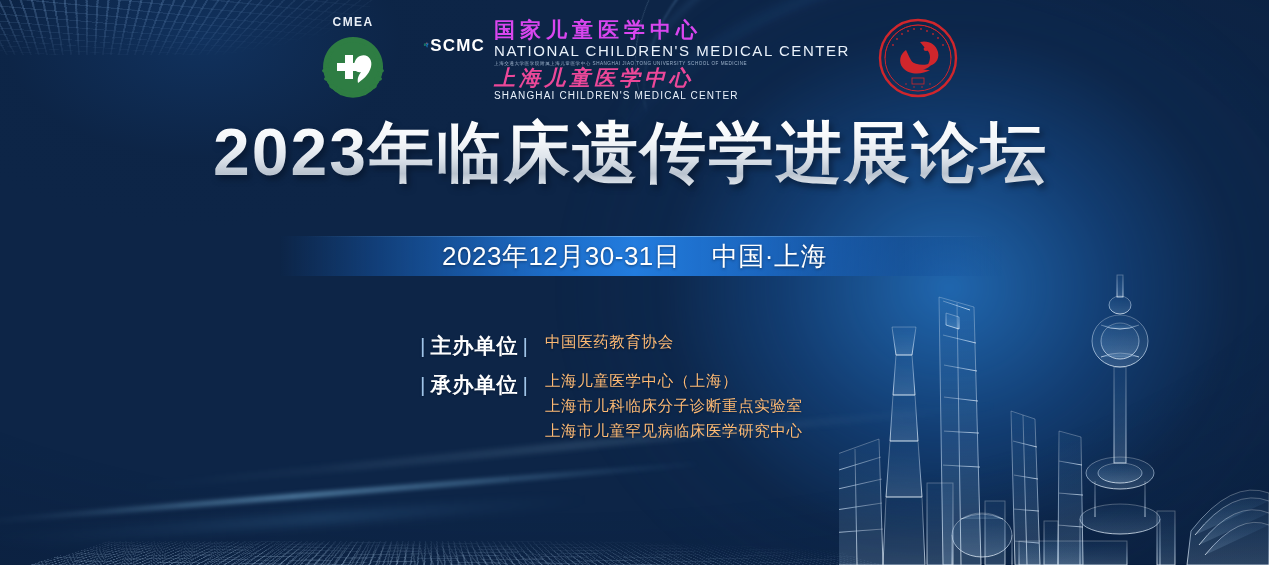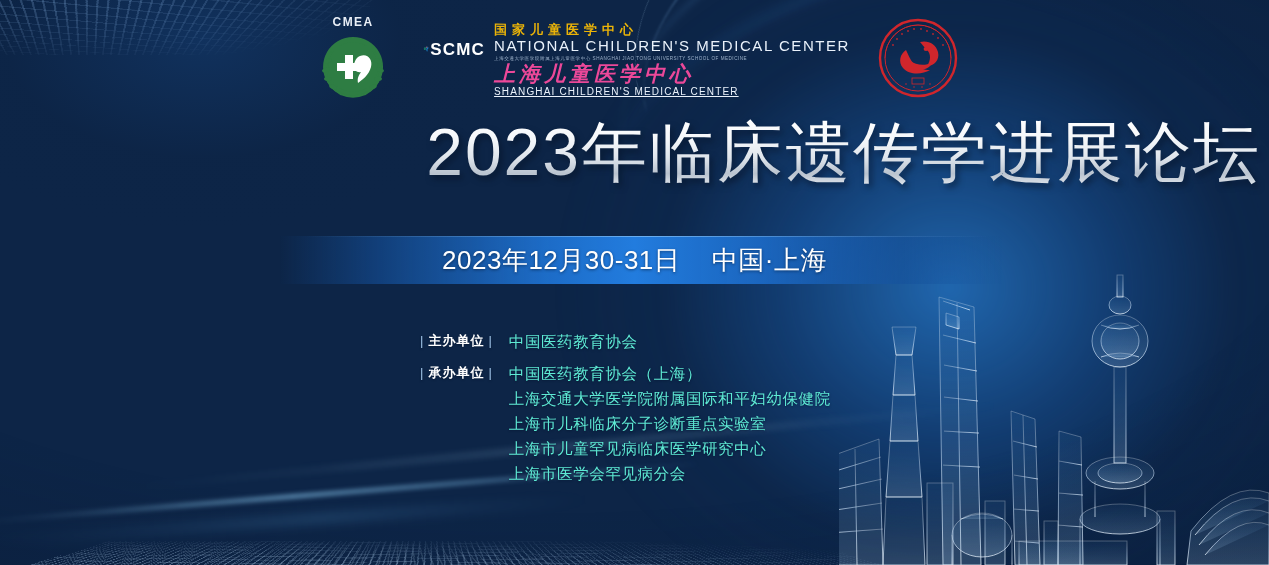--- a/index.html
+++ b/index.html
@@ -135,60 +135,60 @@
   }
 
   .logo-scmc{ gap:9px; align-items:flex-start; }
   .scmc-mark{ display:flex; flex-direction:row; align-items:center; width:62px; padding-top:4px; }
   .scmc-word{
     font-size:17px; font-weight:bold; color:#ffffff; letter-spacing:1.2px;
     margin-top:2px; line-height:1;
   }
   .scmc-names{ display:flex; flex-direction:column; gap:1px; padding-top:5px; }
   .cn-big{
-    font-size:13px; font-weight:bold; color:#eab308; letter-spacing:5px;
+    font-size:21px; font-weight:bold; color:#d946ef; letter-spacing:5px;
     line-height:1.05; white-space:nowrap;
   }
   .en-mid{
     font-size:15px; color:#eaf2fb; letter-spacing:1.55px;
     line-height:1.2; white-space:nowrap;
   }
   .en-tiny{
     font-size:4.6px; color:#b9cde4; letter-spacing:0.5px;
     line-height:1.25; white-space:nowrap; opacity:0.82;
   }
   .cn-script{
     font-family:"DejaVu Serif","Liberation Serif",serif;
     font-size:21px; font-weight:bold; color:#ec4899; letter-spacing:4px;
     line-height:1.05; white-space:nowrap; font-style:italic;
   }
   .en-bot{
     font-size:10px; color:#eaf2fb; letter-spacing:1.15px;
-    line-height:1.2; white-space:nowrap;text-decoration:underline;
+    line-height:1.2; white-space:nowrap;
   }
 
   .logo-seal{ width:84px; height:84px; }
 
   
   .title{
     position:absolute; top:116px; left:0; right:8px;
-    text-align:right;
-    font-size:66px; font-weight:normal;
+    text-align:center;
+    font-size:66px; font-weight:bold;
     letter-spacing:2px;
     line-height:1.12;
     white-space:nowrap;
     background:linear-gradient(180deg,#ffffff 0%,#f4f7fa 32%,#dfe5ec 56%,#b9c3cf 78%,#eef2f6 100%);
     -webkit-background-clip:text; background-clip:text;
     -webkit-text-fill-color:transparent; color:transparent;
     filter:drop-shadow(3px 4px 3px rgba(3,14,32,0.55));
   }
 
   
   .date-band{
-    position:absolute; top:236px; left:0; right:0; height:48px;
+    position:absolute; top:236px; left:0; right:0; height:40px;
     display:flex; align-items:center; justify-content:center;
     background:linear-gradient(90deg,
       rgba(18,62,120,0) 22%,
       rgba(22,86,166,0.55) 30%,
       rgba(30,112,206,0.95) 43%,
       rgba(34,124,222,1) 50%,
       rgba(28,106,198,0.92) 60%,
       rgba(20,80,156,0.5) 71%,
       rgba(16,58,116,0) 79%);
   }
@@ -204,32 +204,32 @@
   .date-text .sep{ display:inline-block; width:16px; }
 
   
   .orgs{
     position:absolute; top:332px; left:416px;
     color:#ffffff;
   }
   .org-row{ display:flex; align-items:flex-start; margin-bottom:11px; }
   .org-row:last-child{ margin-bottom:0; }
   .org-label{
-    font-size:13px; font-weight:bold; color:#ffffff;
+    font-size:21px; font-weight:bold; color:#ffffff;
     letter-spacing:1px; white-space:nowrap;
     flex:0 0 auto; margin-right:12px;
     text-shadow:0 1px 2px rgba(4,18,40,0.5);
   }
   .org-label .bar{
     display:inline-block; color:#9fc4e8; font-weight:normal;
     padding:0 4px;
   }
   .org-values{ display:flex; flex-direction:column; gap:4px; }
   .org-value{
-    font-size:15.5px; color:#5eead4; letter-spacing:0.6px;
+    font-size:15.5px; color:#fdba74; letter-spacing:0.6px;
     line-height:1.35; white-space:nowrap;
     text-shadow:0 1px 2px rgba(4,18,40,0.5);
   }
 </style>
 </head>
 <body>
 
 <div class="banner">
 
   <div class="bg-layer">
@@ -503,23 +503,21 @@
     <div class="org-row">
       <div class="org-label"><span class="bar">|</span><span>主办单位</span><span class="bar">|</span></div>
       <div class="org-values">
         <div class="org-value">中国医药教育协会</div>
       </div>
     </div>
 
     <div class="org-row">
       <div class="org-label"><span class="bar">|</span><span>承办单位</span><span class="bar">|</span></div>
       <div class="org-values">
-        <div class="org-value">中国医药教育协会（上海）</div>
-        <div class="org-value">上海交通大学医学院附属国际和平妇幼保健院</div>
+        <div class="org-value">上海儿童医学中心（上海）</div>
         <div class="org-value">上海市儿科临床分子诊断重点实验室</div>
         <div class="org-value">上海市儿童罕见病临床医学研究中心</div>
-        <div class="org-value">上海市医学会罕见病分会</div>
       </div>
     </div>
 
   </div>
 
 </div>
 
 </body></html>

